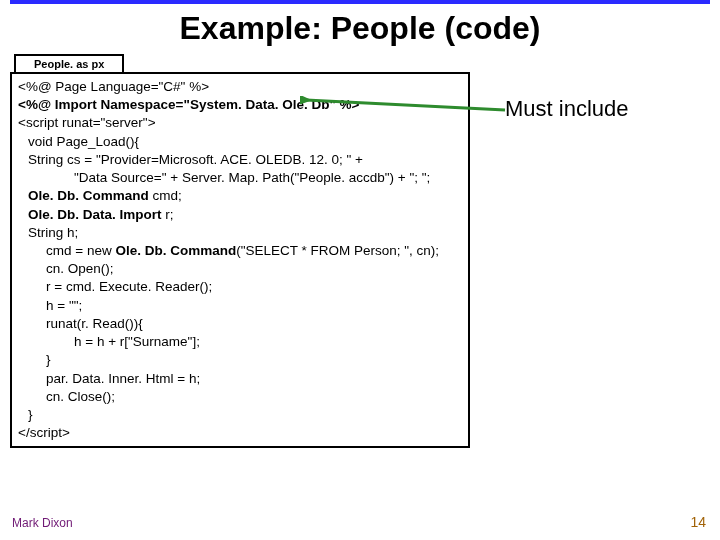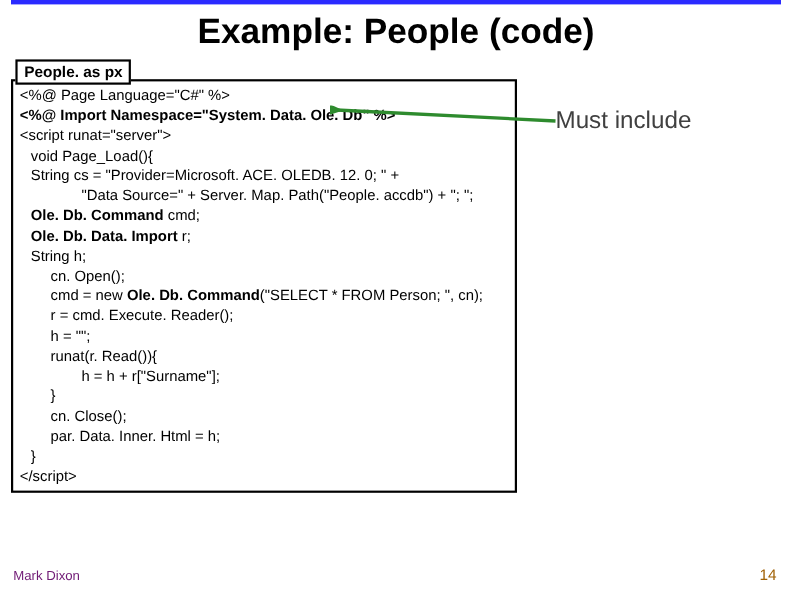--- a/index.html
+++ b/index.html
@@ -23,22 +23,22 @@
     color: #000000;
     text-align: center;
     margin-top: 10px;
   }
   .file-label {
     position: absolute;
     top: 54px;
     left: 14px;
     border: 2px solid #000;
     background: #fff;
-    padding: 2px 6px;
-    font-size: 14px;
+    padding: 2px 18px;
+    font-size: 11px;
     font-weight: bold;
     line-height: 1.1;
     z-index: 3;
     text-align: center;
   }
   .codebox {
     position: absolute;
     top: 72px;
     left: 10px;
     width: 460px;
@@ -52,21 +52,21 @@
   .line { white-space: pre; }
   .i1 { padding-left: 10px; }
   .i2 { padding-left: 28px; }
   .i3 { padding-left: 56px; }
   .bold { font-weight: bold; }
   .callout {
     position: absolute;
     top: 96px;
     left: 505px;
     font-size: 22px;
-    color: #404040;
+    color: #000000;
     line-height: 1.2;
   }
   .arrow {
     position: absolute;
     top: 96px;
     left: 300px;
     width: 208px;
     height: 24px;
     z-index: 4;
     pointer-events: none;
@@ -99,29 +99,29 @@
 <div class="codebox">
   <div class="line">&lt;%@ Page Language="C#" %&gt;</div>
   <div class="line bold"><span>&lt;%@ Import Namespace="System. Data. </span><span>Ole. Db</span><span>" %&gt;</span></div>
   <div class="line">&lt;script runat="server"&gt;</div>
   <div class="line i1">void Page_Load(){</div>
   <div class="line i1">String cs = "Provider=Microsoft. ACE. OLEDB. 12. 0; " +</div>
   <div class="line i3">"Data Source=" + Server. Map. Path("People. accdb") + "; ";</div>
   <div class="line i1"><span class="bold">Ole. Db. Command</span><span> cmd;</span></div>
   <div class="line i1"><span class="bold">Ole. Db. Data. Import</span><span> r;</span></div>
   <div class="line i1">String h;</div>
+  <div class="line i2"><span>cmd = new </span><span class="bold">Ole. Db. Command</span><span>("SELECT * FROM Person; ", cn);</span></div>
   <div class="line i2">cn. Open();</div>
-  <div class="line i2"><span>cmd = new </span><span class="bold">Ole. Db. Command</span><span>("SELECT * FROM Person; ", cn);</span></div>
   <div class="line i2">r = cmd. Execute. Reader();</div>
   <div class="line i2">h = "";</div>
   <div class="line i2">runat(r. Read()){</div>
   <div class="line i3">h = h + r["Surname"];</div>
   <div class="line i2">}</div>
+  <div class="line i2">par. Data. Inner. Html = h;</div>
   <div class="line i2">cn. Close();</div>
-  <div class="line i2">par. Data. Inner. Html = h;</div>
   <div class="line i1">}</div>
   <div class="line">&lt;/script&gt;</div>
 </div>
 
 <svg class="arrow" viewBox="0 0 208 24">
   <defs>
     <marker id="ah" markerWidth="10" markerHeight="8" refX="2" refY="4" orient="auto">
       <path d="M10,0 L0,4 L10,8 Z" fill="#2e8b2e"></path>
     </marker>
   </defs>

